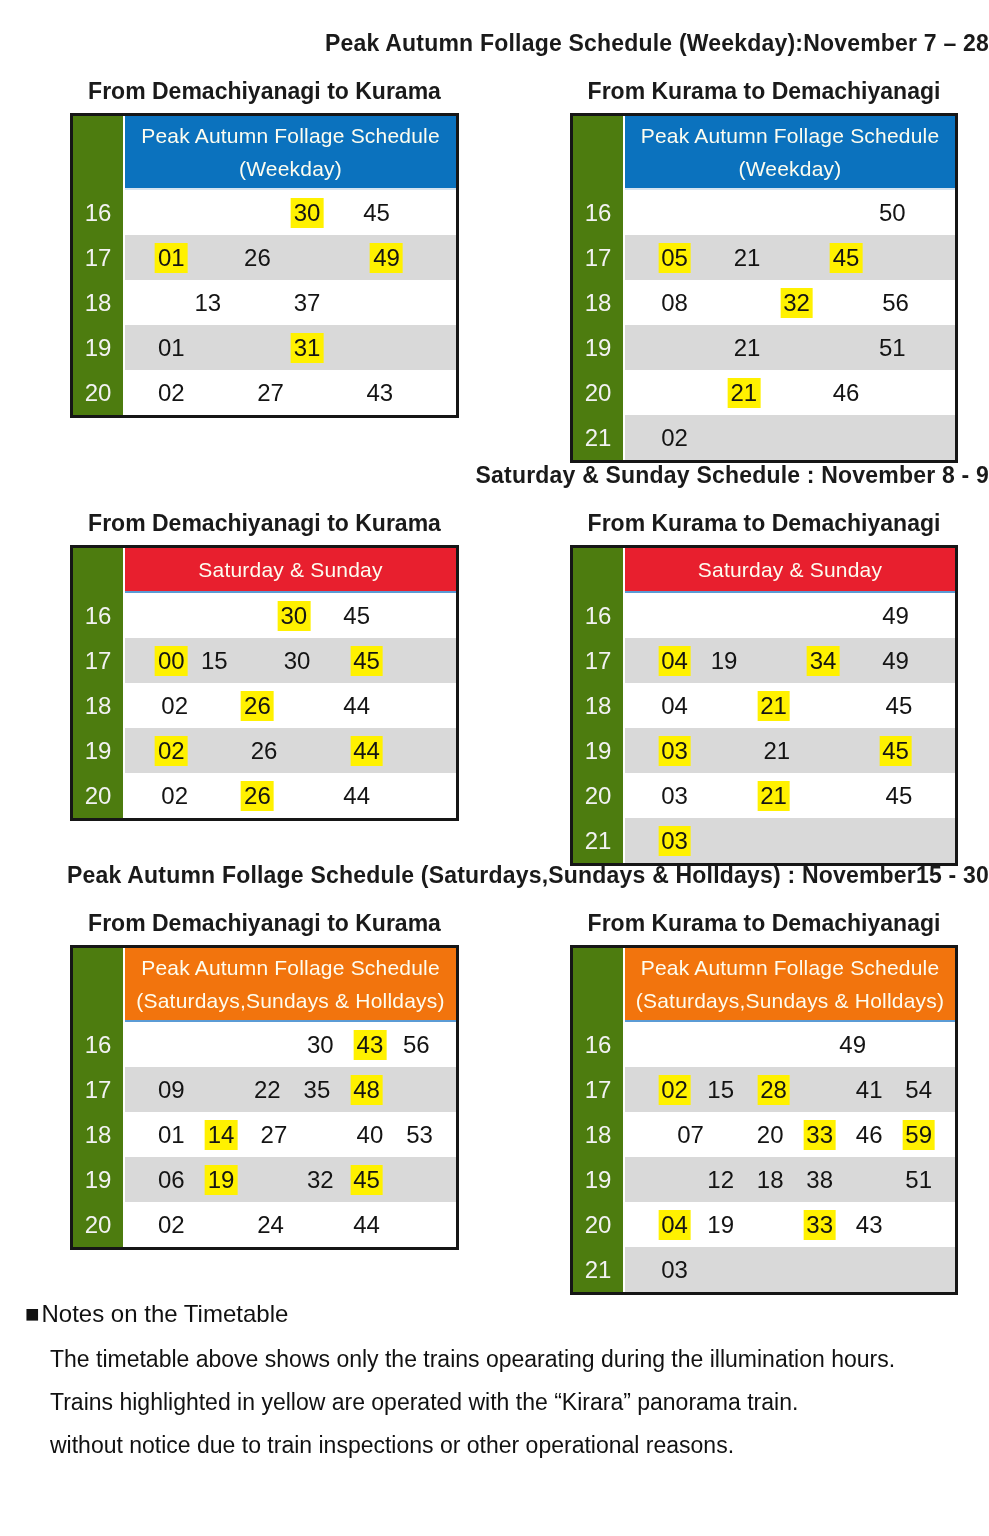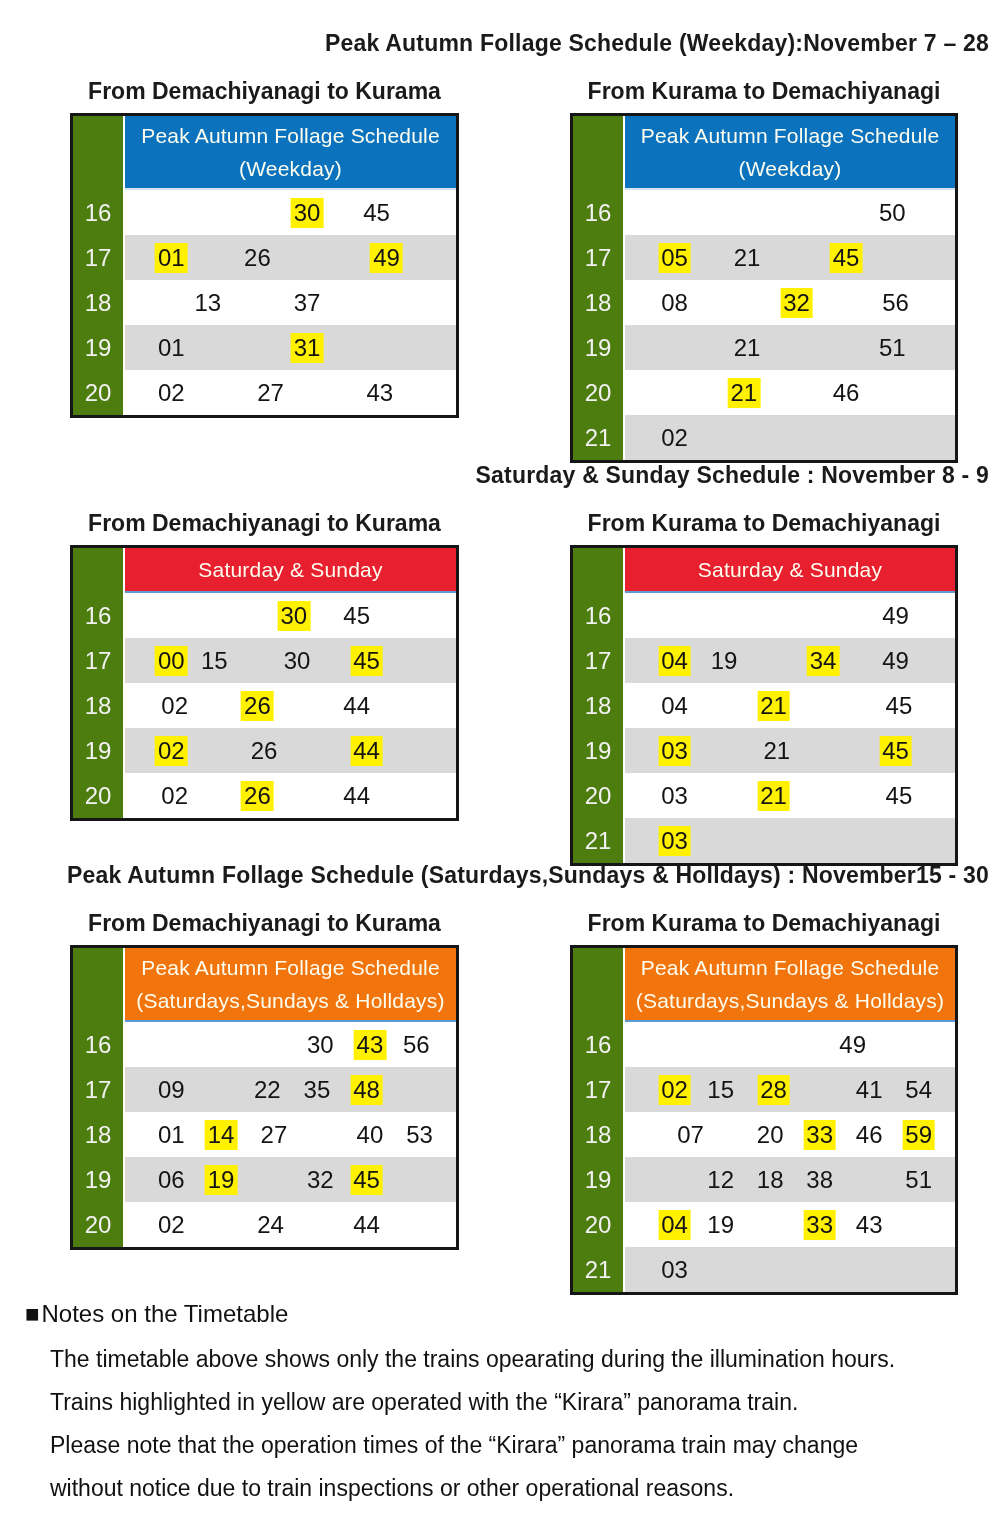--- a/index.html
+++ b/index.html
@@ -393,17 +393,16 @@
         </div>
       </div>
   </section>
 
   <div class="notes" style="top:1300px">
     <div class="notes-heading">
       <span class="notes-bullet">■</span><span>Notes on the Timetable</span>
     </div>
     <div class="notes-line">The timetable above shows only the trains opearating during the illumination hours.</div>
     <div class="notes-line">Trains highlighted in yellow are operated with the “Kirara” panorama train.</div>
-    <div class="notes-line">Please note that the operation times of the “Kirara” panorama train may change</div>
     <div class="notes-line">without notice due to train inspections or other operational reasons.</div>
   </div>
 
 </div>
 
 </body></html>

